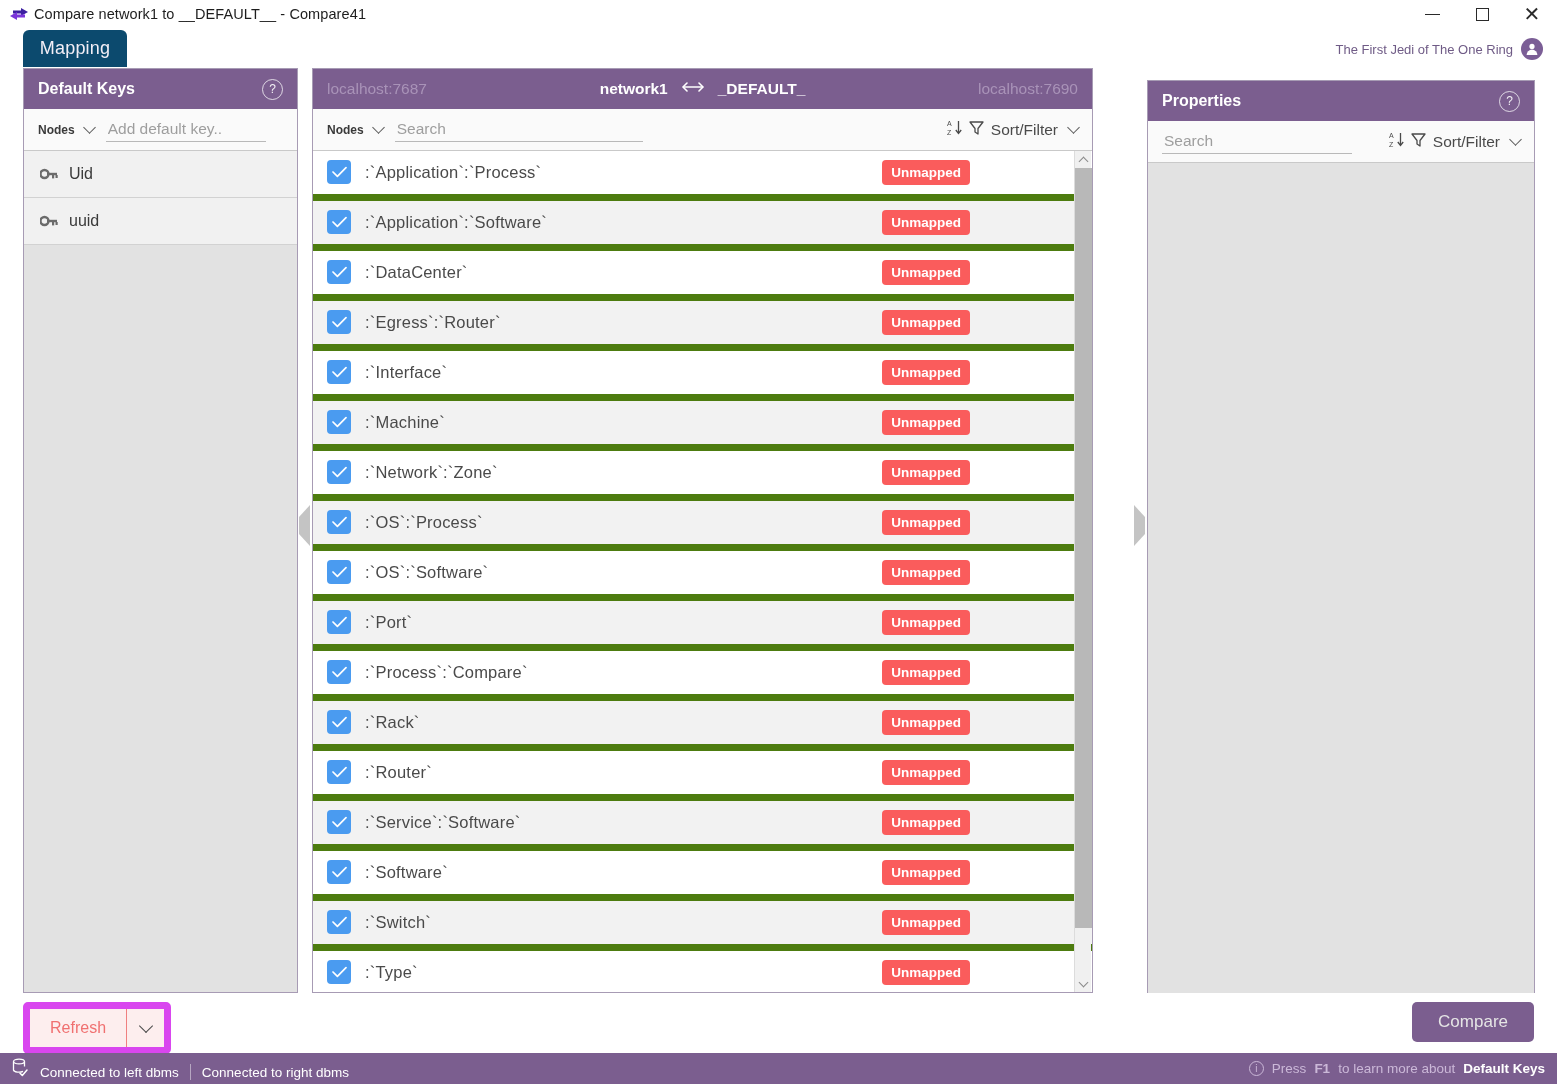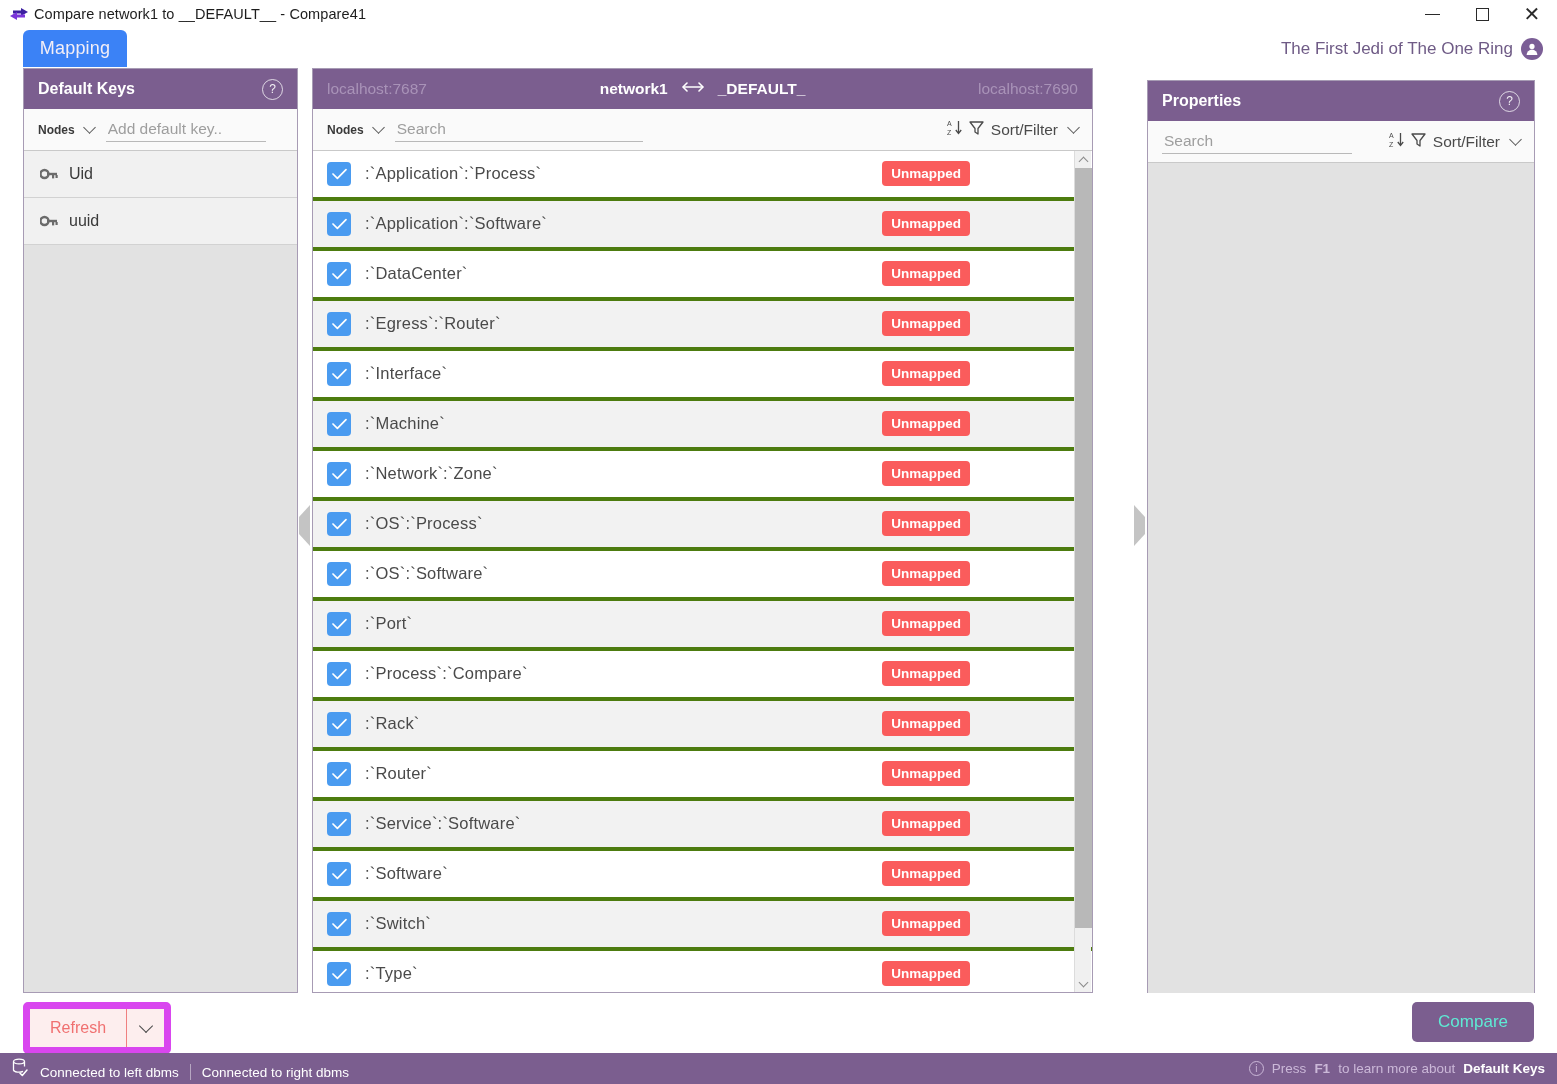--- a/index.html
+++ b/index.html
@@ -19,28 +19,28 @@
   .win-controls { position: absolute; right: 0; top: 0; height: 28px; display: flex; }
   .win-btn { width: 50px; height: 28px; display: flex; align-items: center; justify-content: center; color: #2a2a2a; }
   .win-min { width: 15px; height: 1px; background: #2a2a2a; }
   .win-max { width: 13px; height: 13px; border: 1.4px solid #2a2a2a; }
   .win-close { font-size: 20px; line-height: 1; font-weight: 300; }
 
   
   .tabstrip { position: absolute; left: 0; top: 28px; width: 1557px; height: 40px; }
   .tab {
     position: absolute; left: 23px; top: 2px; width: 104px; height: 37px;
-    background: #3b82f6; border-radius: 6px 6px 0 0;
+    background: #0c4a6e; border-radius: 6px 6px 0 0;
     display: flex; align-items: center; justify-content: center;
     color: #f3eef6; font-size: 18px; letter-spacing: .2px;
   }
   .user-area {
     position: absolute; right: 14px; top: 10px; display: flex; align-items: center; gap: 8px;
   }
-  .user-name { color: #6f5b86; font-size: 17px; text-align: center; }
+  .user-name { color: #6f5b86; font-size: 13px; text-align: center; }
   .user-avatar {
     width: 22px; height: 22px; border-radius: 50%; background: #7b5e96;
     display: flex; align-items: center; justify-content: center;
   }
 
   
   .panel { position: absolute; border: 1px solid #a79bb4; background: #e2e2e2; }
   .panel-header {
     height: 40px; background: #7b5e8f; color: #fff;
     display: flex; align-items: center; padding: 0 14px;
@@ -93,21 +93,21 @@
   }
   .mid-center span { font-weight: bold; font-size: 15.5px; }
   .mid-toolbar {
     height: 42px; background: #fafafa; border-bottom: 1px solid #c9c9c9;
     display: flex; align-items: center; padding: 0 14px;
   }
   .sortfilter { margin-left: auto; display: flex; align-items: center; gap: 7px; color: #4a4a4a; font-size: 15.5px; }
   .list-area { position: relative; height: 841px; background: #ffffff; overflow: hidden; }
   .row {
     height: 50px; display: flex; align-items: center; padding: 0 0 1px 14px;
-    border-bottom: 4px solid #4d7c0f; background: #ffffff;
+    border-bottom: 7px solid #4d7c0f; background: #ffffff;
   }
   .row.alt { background: #f2f2f2; }
   .cbox {
     width: 24px; height: 24px; border-radius: 4px; background: #4a9bf0;
     display: flex; align-items: center; justify-content: center; flex: 0 0 auto;
   }
   .row-label { margin-left: 14px; font-size: 16.5px; color: #4a4a4a; letter-spacing: .2px; }
   .badge {
     margin-left: auto; margin-right: 122px; background: #fa5c5c; color: #fff;
     border-radius: 4px; padding: 5px 9px; font-size: 13.5px; font-weight: bold;
@@ -155,21 +155,21 @@
   .refresh-caret {
     width: 38px; height: 38px; display: flex; align-items: center; justify-content: center;
     border-left: 1px solid #f08080; background: #fdeeee; cursor: pointer;
   }
   .chev-red {
     width: 10px; height: 10px; border-right: 1.7px solid #4a4a4a; border-bottom: 1.7px solid #4a4a4a;
     transform: rotate(45deg); margin-top: -5px;
   }
   .compare-btn {
     position: absolute; right: 23px; top: 9px; height: 40px; padding: 0 26px;
-    background: #7b5e8f; color: #5eead4; border: none; border-radius: 5px;
+    background: #7b5e8f; color: #e5e5e5; border: none; border-radius: 5px;
     font-size: 17px; font-family: "Liberation Sans", sans-serif; cursor: pointer;
   }
 
   
   .statusbar {
     position: absolute; left: 0; top: 1053px; width: 1557px; height: 31px;
     background: #7b5e8f; color: #fff; display: flex; align-items: center;
     padding: 0 12px; font-size: 13.5px;
   }
   .status-left { display: flex; align-items: flex-end; gap: 11px; }

